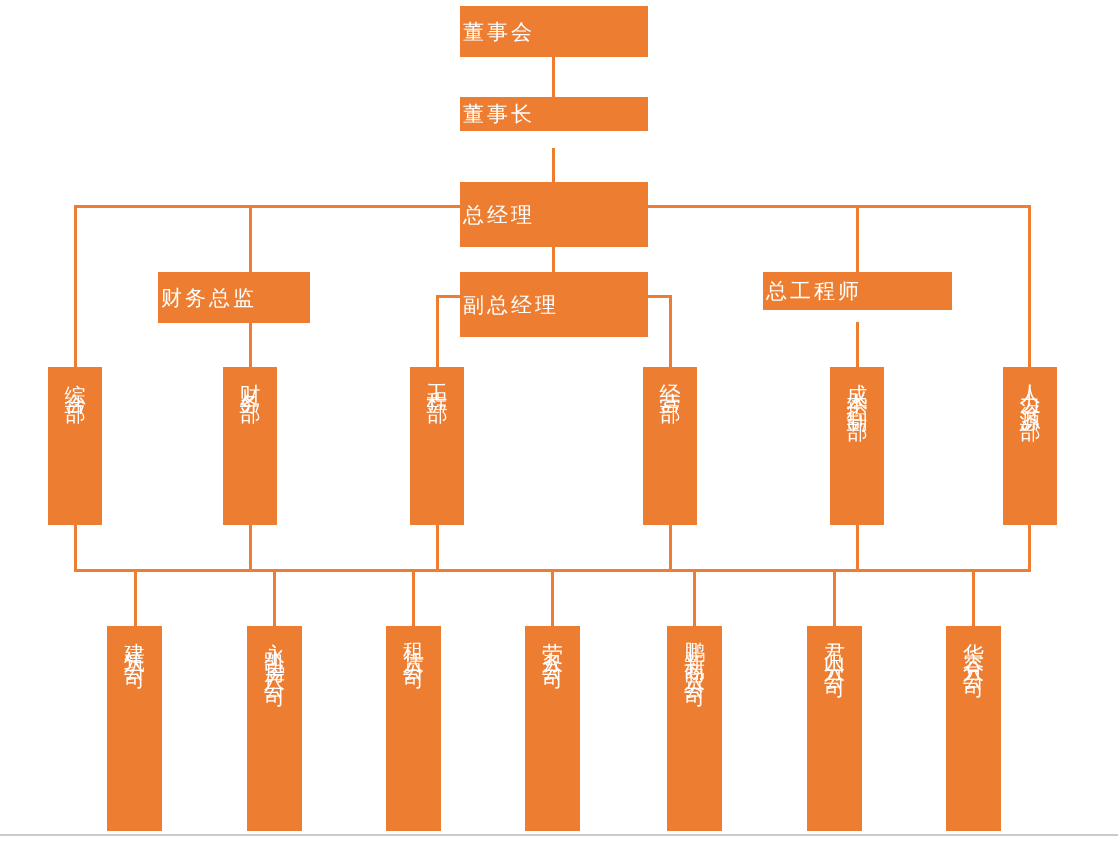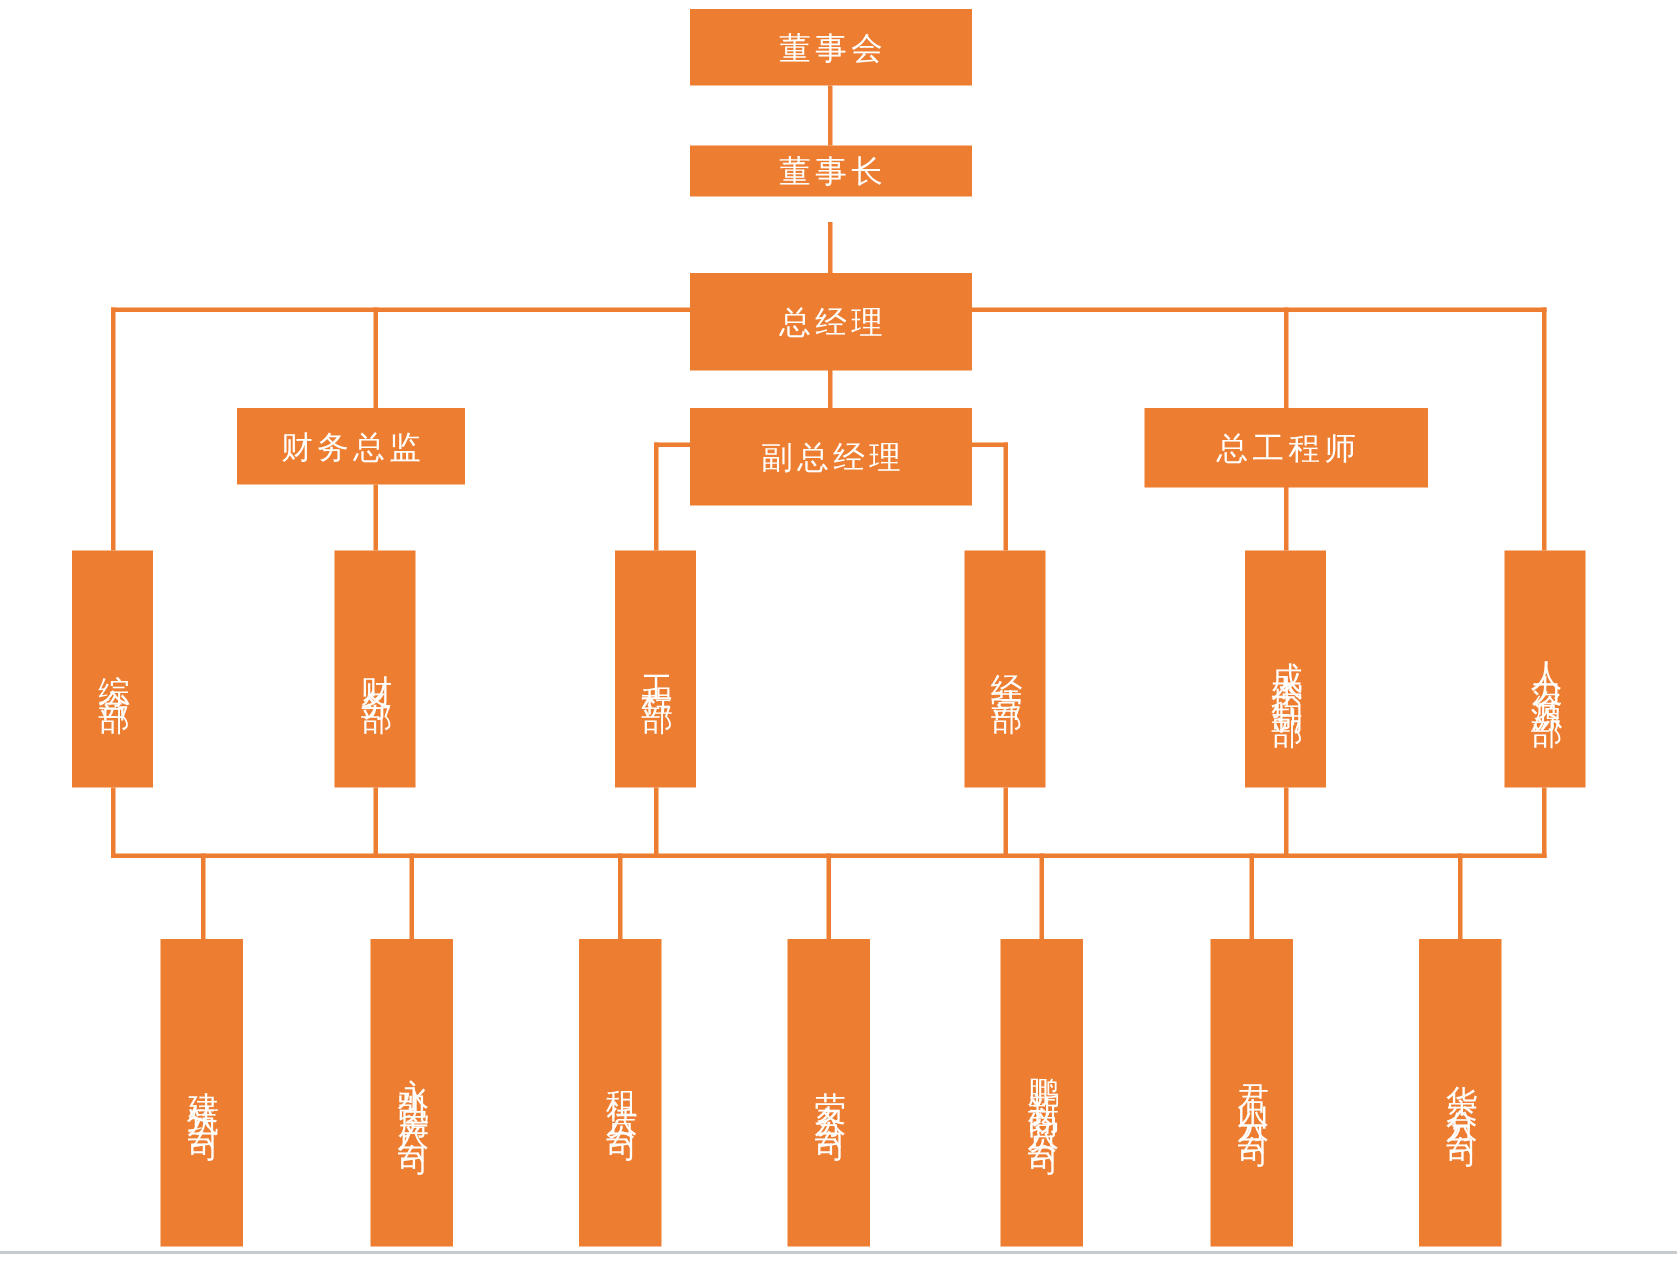--- a/index.html
+++ b/index.html
@@ -13,21 +13,21 @@
   .canvas{
     position:relative;
     width:1118px;height:841px;
     background:#FFFFFF;
     overflow:hidden;
   }
   .node{
     position:absolute;
     background:var(--box);
     color:var(--text);
-    display:flex;align-items:center;justify-content:center;
+    display:flex;align-items:center;
     box-sizing:border-box;
   }
   .hbox{
     font-size:21px;
     letter-spacing:3px;
     text-indent:3px;
     white-space:nowrap;
   }
   .vbox{
     font-size:21px;
@@ -96,21 +96,21 @@
   <div class="node hbox" style="left:460px;top:182px;width:188px;height:65px;">
       <span>总经理</span>
     </div>
 
   <div class="node hbox" style="left:158px;top:272px;width:152px;height:51px;">
       <span>财务总监</span>
     </div>
   <div class="node hbox" style="left:460px;top:272px;width:188px;height:65px;">
       <span>副总经理</span>
     </div>
-  <div class="node hbox" style="left:763px;top:272px;width:189px;height:53px;">
+  <div class="node hbox" style="left:763px;top:272px;width:189px;height:38px;">
       <span>总工程师</span>
     </div>
 
   <div class="node vbox" style="left:48px;top:367px;width:54px;height:158px;">
       <span>综合部</span>
     </div>
   <div class="node vbox" style="left:223px;top:367px;width:54px;height:158px;">
       <span>财务部</span>
     </div>
   <div class="node vbox" style="left:410px;top:367px;width:54px;height:158px;">

